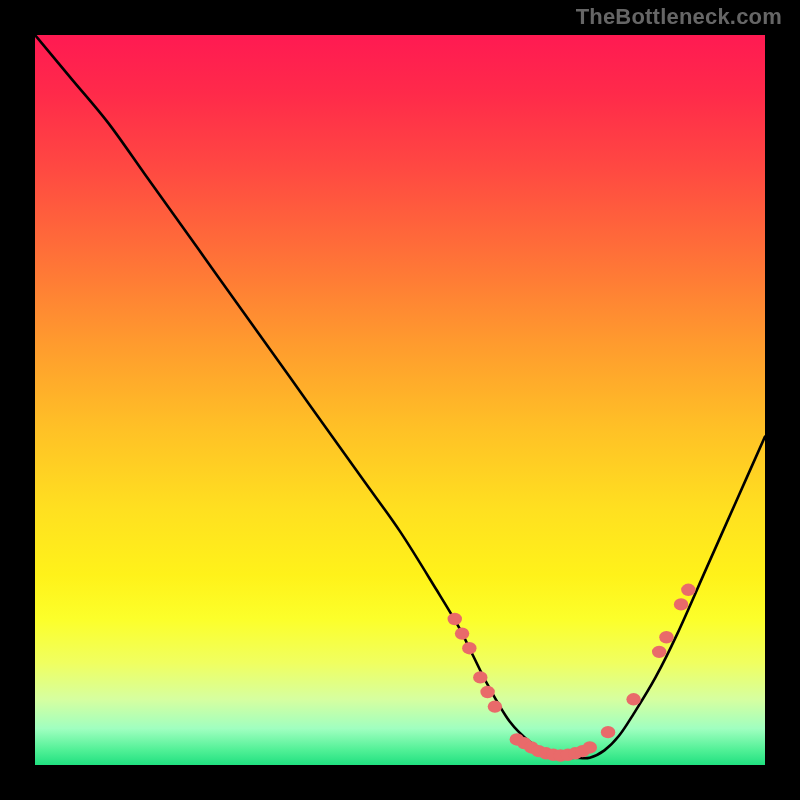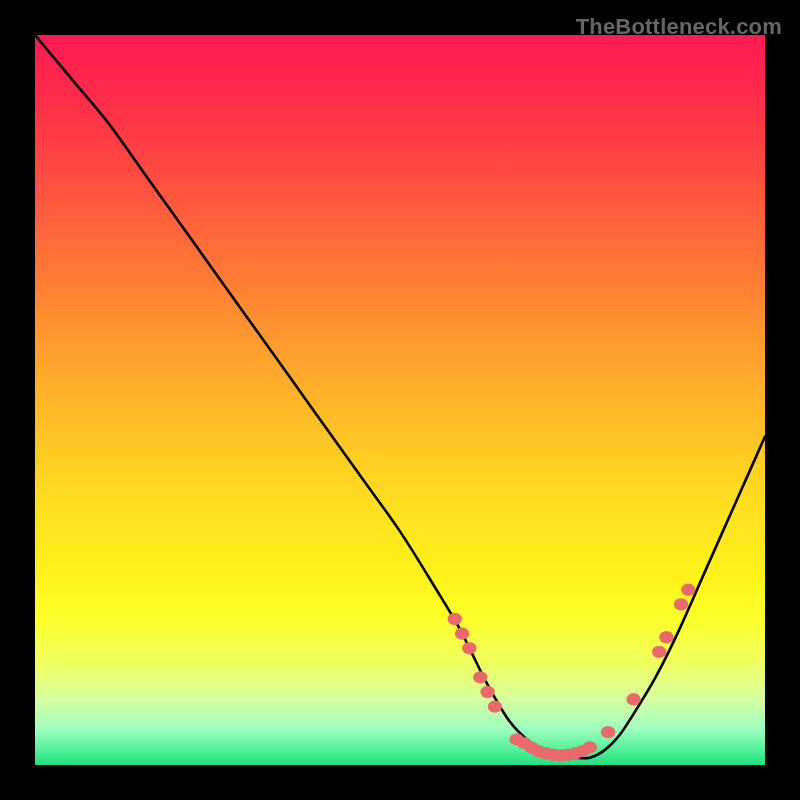--- a/index.html
+++ b/index.html
@@ -6,21 +6,21 @@
   body {
     width: 800px;
     height: 800px;
     background: #000;
     position: relative;
     font-family: Arial, sans-serif;
     overflow: hidden;
   }
   .watermark {
     position: absolute;
-    top: 14px;
+    top: 4px;
     right: 18px;
     color: #666;
     font-size: 22px;
     font-weight: bold;
     letter-spacing: 0.2px;
     z-index: 10;
   }
   .plot-area {
     position: absolute;
     left: 35px;

